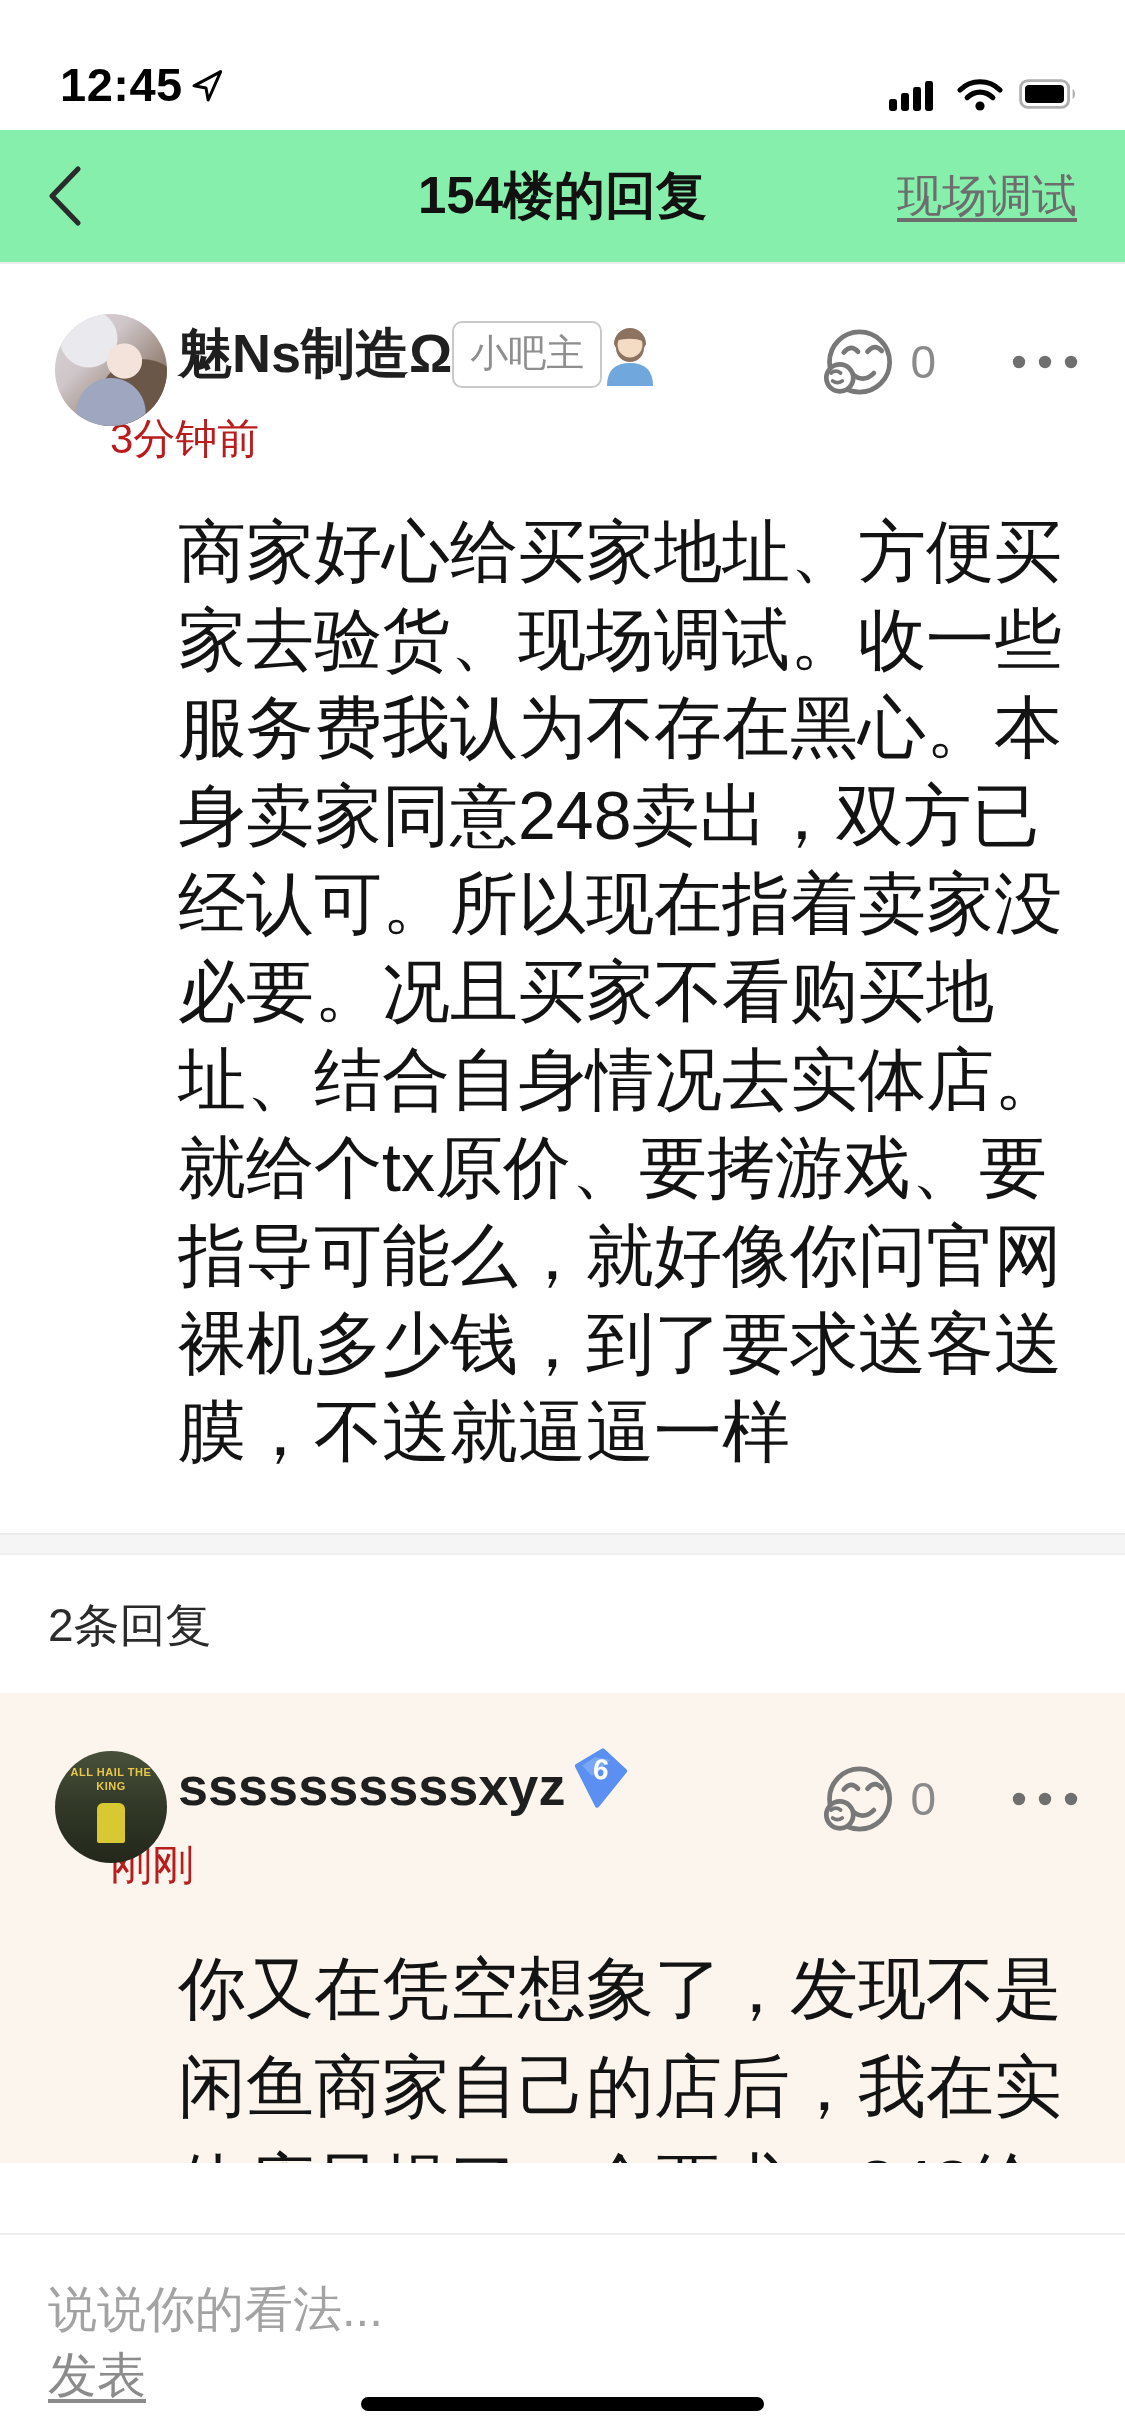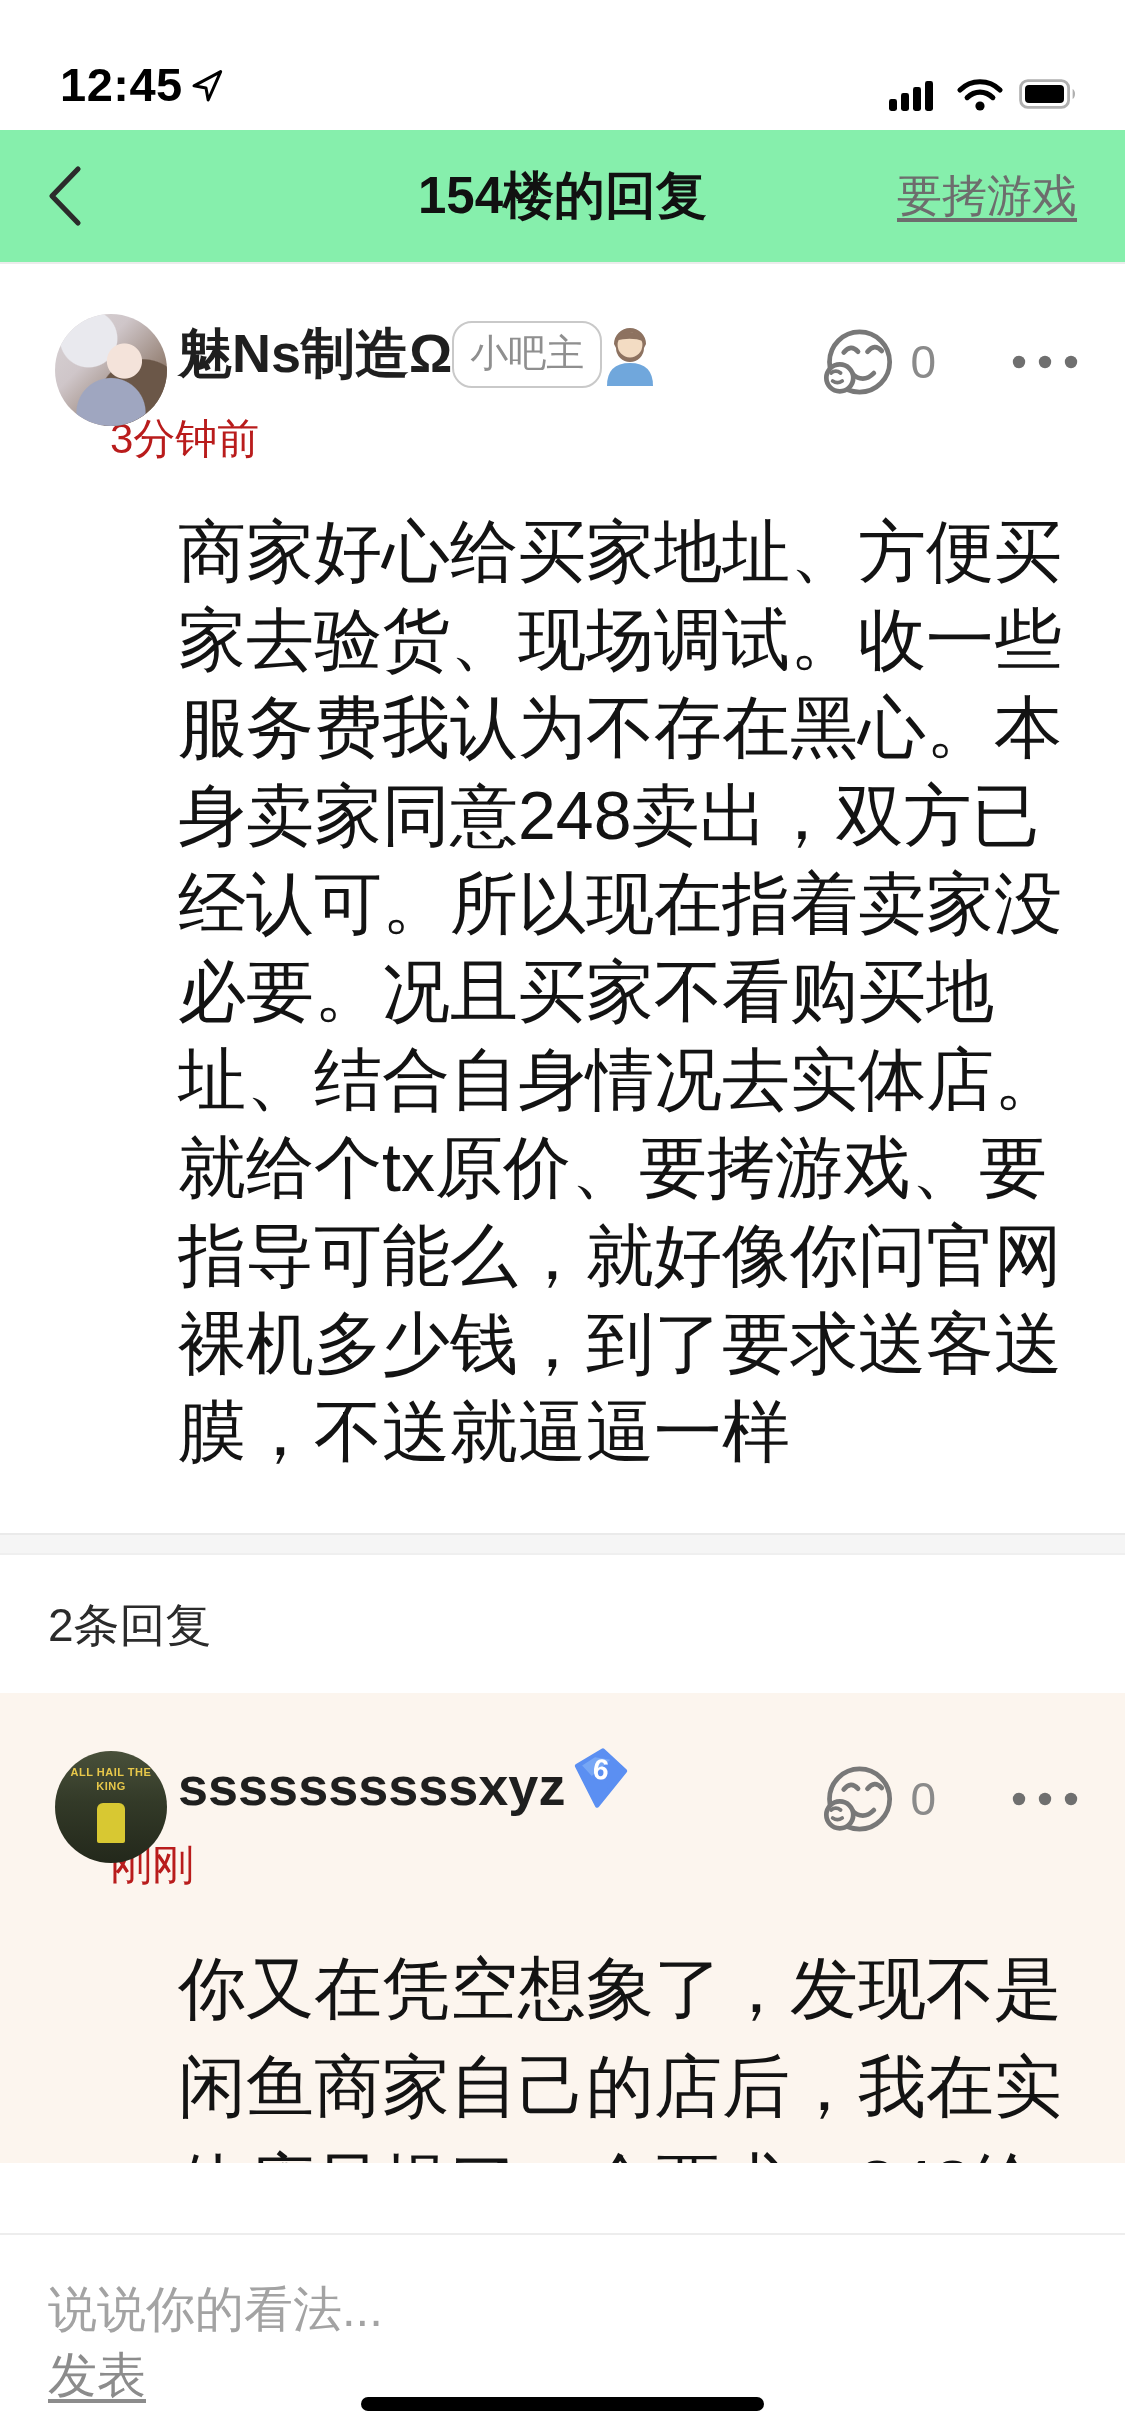--- a/index.html
+++ b/index.html
@@ -28,21 +28,21 @@
   .avatar-photo { width:100%; height:100%;
     background:
       radial-gradient(circle at 62% 42%, #f4e3da 0 18%, rgba(0,0,0,0) 19%),
       radial-gradient(circle at 30% 22%, #e9e9ee 0 24%, rgba(0,0,0,0) 25%),
       radial-gradient(circle at 50% 88%, #9fa6c0 0 30%, rgba(0,0,0,0) 31%),
       radial-gradient(circle at 78% 80%, #6b5748 0 35%, rgba(0,0,0,0) 36%),
       linear-gradient(135deg, #d9d4d6 0%, #cfc6c9 35%, #8f7a6c 75%, #5d4b3f 100%); }
   .post-head-main { margin-left:123px; }
   .name-row { display:flex; align-items:center; padding-top:4px; }
   .author-name { font-size:54px; font-weight:600; color:#1f1f1f; }
-  .badge { font-size:38px; color:#8f8f8f; border:2px solid #c9c9c9; border-radius:20px; padding:5px 16px 7px; background:#fff; }
+  .badge { font-size:38px; color:#8f8f8f; border:2px solid #c9c9c9; border-radius:10px; padding:5px 16px 7px; background:#fff; }
   .post-time { font-size:42px; color:#b91c1c; margin-top:20px; margin-left:55px; }
   .header-actions { position:absolute; right:0; top:10px; display:flex; align-items:center; }
   .reaction-count { font-size:46px; color:#8a8a8a; margin-left:14px; }
   .more-btn { margin-left:76px; display:flex; align-items:center; }
   .post-content { margin:40px 0 0 123px; width:900px; font-size:68px; line-height:88px; color:#131313; }
   
   .section-gap { height:22px; background:#f5f5f5; border-top:2px solid #eaeaea; border-bottom:2px solid #efefef; }
   .replies-header { background:#fff; font-size:46px; color:#2b2b2b; padding:40px 47px 36px 48px; }
   
   .reply-card { background:#fcf5ee; height:470px; overflow:hidden; padding:58px 47px 0 55px; position:relative; }
@@ -100,21 +100,21 @@
 
 <div class="nav-bar">
   <div class="nav-back">
     <span>
       <svg width="42" height="66" viewBox="0 0 21 33">
           <polyline points="17,3 4,16.5 17,30" fill="none" stroke="#2b2b2b" stroke-width="2.6" stroke-linecap="round" stroke-linejoin="round"></polyline>
         </svg>
     </span>
   </div>
   <div class="nav-title">154楼的回复</div>
-  <div class="nav-right">要拷游戏</div>
+  <div class="nav-right">现场调试</div>
 </div>
 
 <div class="post">
   <div class="post-header">
     <div class="avatar">
       <div class="avatar-photo"></div>
     </div>
     <div class="post-head-main">
       <div class="name-row">
         <span class="author-name">魅Ns制造Ω</span>

